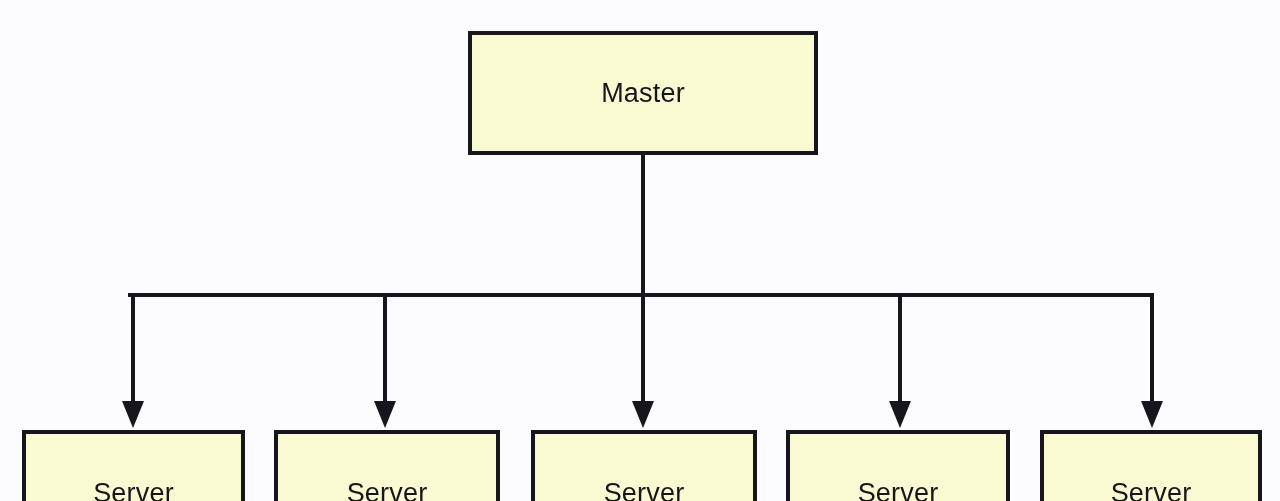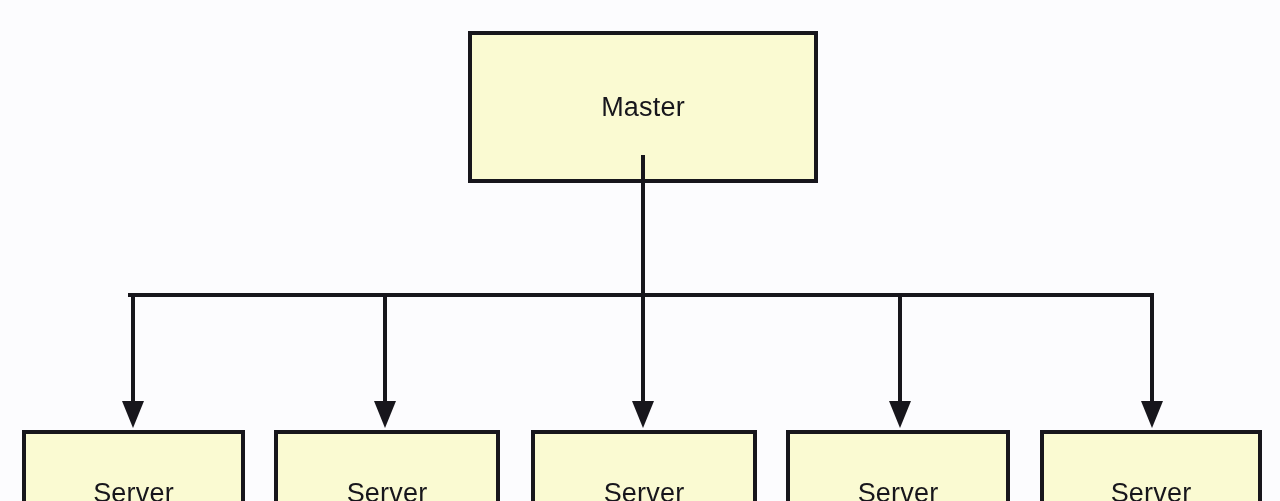--- a/index.html
+++ b/index.html
@@ -29,21 +29,21 @@
     font-size: 27px;
     line-height: 1;
     letter-spacing: 0.2px;
     white-space: nowrap;
   }
   
   .node-master {
     left: 468px;
     top: 31px;
     width: 350px;
-    height: 152px;
+    height: 124px;
   }
   
   .node-leaf {
     top: 430px;
     height: 120px;
   }
   .node-leaf .node-label {
     position: absolute;
     top: 46px;
   }

